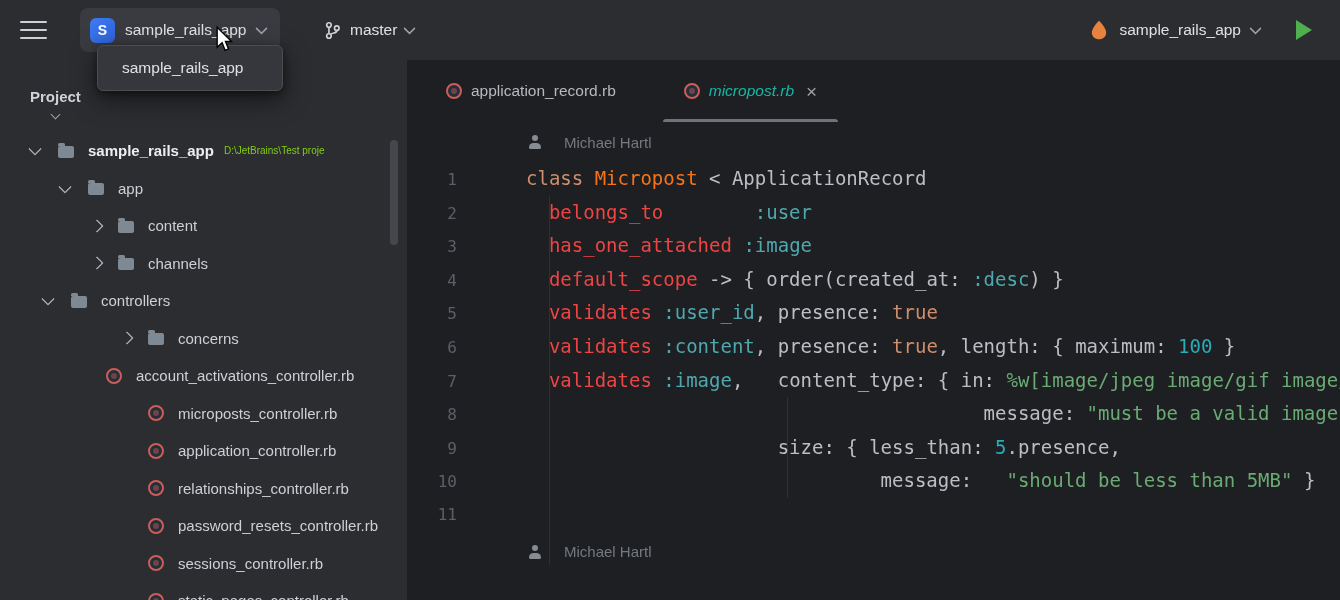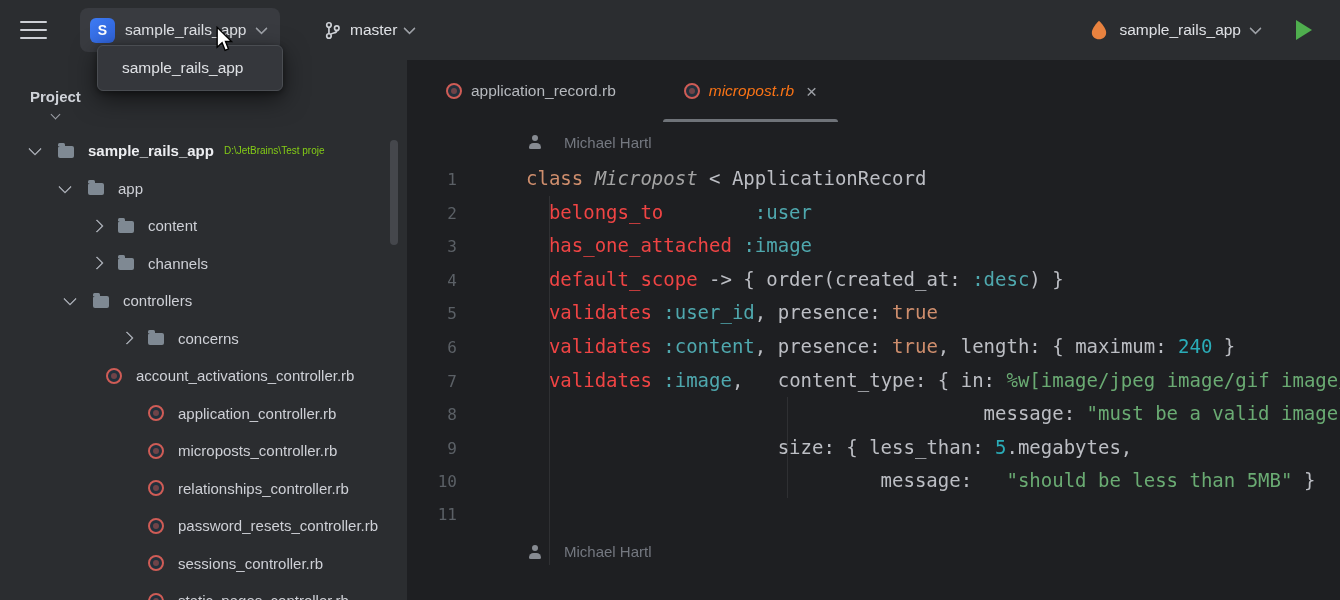--- a/index.html
+++ b/index.html
@@ -45,21 +45,21 @@
   .t-label{font-size:15px;color:#ced0d6;margin-left:4px;}
   .t-label.bold{font-weight:700;color:#ecedf0;}
   .t-path{font-size:10px;color:#84cc16;margin-left:10px;}
   .v-scrollbar{position:absolute;right:9px;top:80px;width:8px;height:105px;background:#53565c;opacity:.65;border-radius:4px;cursor:grab;}
 
   
   .editor{position:absolute;top:60px;left:407px;right:0;bottom:0;background:#1e1f22;overflow:hidden;z-index:1;display:flex;flex-direction:column;}
   .tab-strip{height:62px;flex:0 0 62px;display:flex;align-items:stretch;padding-left:18px;column-gap:26px;}
   .tab{display:flex;align-items:center;gap:9px;padding:0 21px;position:relative;cursor:pointer;}
   .tab-label{font-size:15.5px;color:#b6b9be;}
-  .tab.active .tab-label{color:#f97316;font-style:italic;}
+  .tab.active .tab-label{color:#14b8a6;font-style:italic;}
   .tab.active::after{content:'';position:absolute;left:0;right:0;bottom:0;height:3px;background:#6f7379;border-radius:3px 3px 0 0;}
   .tab-close{font-size:19px;color:#9da0a6;line-height:1;margin-left:3px;cursor:pointer;}
 
   .code-vision{height:40px;flex:0 0 40px;display:flex;align-items:center;gap:22px;padding-left:121px;cursor:pointer;}
   .cv-text{font-size:15px;color:#747880;}
   .person-icon{position:relative;width:14px;height:14px;display:inline-block;}
   .person-icon::before{content:'';position:absolute;top:0;left:4px;width:6px;height:6px;border-radius:50%;background:#878b92;}
   .person-icon::after{content:'';position:absolute;bottom:0;left:1px;width:12px;height:6px;border-radius:6px 6px 2px 2px;background:#878b92;}
 
   .code-lines{position:relative;font-family:"DejaVu Sans Mono",monospace;font-size:19px;}
@@ -67,21 +67,21 @@
   .ln{flex:0 0 50px;text-align:right;font-size:16px;color:#5b6066;}
   .gut-gap{flex:0 0 69px;}
   .code{white-space:pre;flex:0 0 auto;}
   .tk-kw{color:#cf8e6d;}
   .tk-mac{color:#ef4444;}
   .tk-sym{color:#4fa8ae;margin-top:24px;}
   .tk-num{color:#2aacb8;}
   .tk-str{color:#6aab73;}
   .tk-pl{color:#bcbec4;}
   .tk-com{color:#7a7e85;font-style:italic;}
-  .tk-cls{color:#a3a3a3;font-style:italic;}
+  .tk-cls{color:#f97316;}
   .indent-guide{position:absolute;width:1px;background:rgba(255,255,255,.08);}
   .guide-1{left:142px;top:33.6px;height:369px;}
   .guide-2{left:380px;top:235px;height:101px;}
 
   
   .mouse-cursor{position:absolute;left:213px;top:26px;z-index:20;pointer-events:none;}
 </style>
 </head>
 <body>
 
@@ -172,21 +172,21 @@
     <span class="chev-box">
             <span class="chev right"></span>
           </span>
     <span class="icon-box">
       <span class="folder-icon"></span>
 
     </span>
     <span class="t-label">channels</span>
 
   </div>
-        <div class="tree-row" style="padding-left: 60px;">
+        <div class="tree-row" style="padding-left: 38px;">
     <span class="chev-box">
             <span class="chev down"></span>
           </span>
     <span class="icon-box">
       <span class="folder-icon"></span>
 
     </span>
     <span class="t-label">controllers</span>
 
   </div>
@@ -209,30 +209,30 @@
     </span>
     <span class="t-label">account_activations_controller.rb</span>
 
   </div>
         <div class="tree-row" style="padding-left: 115px;">
     <span class="chev-box"></span>
     <span class="icon-box">
 
       <span class="ruby-icon"></span>
     </span>
+    <span class="t-label">microposts_controller.rb</span>
+
+  </div>
+        <div class="tree-row" style="padding-left: 115px;">
+    <span class="chev-box"></span>
+    <span class="icon-box">
+
+      <span class="ruby-icon"></span>
+    </span>
     <span class="t-label">application_controller.rb</span>
-
-  </div>
-        <div class="tree-row" style="padding-left: 115px;">
-    <span class="chev-box"></span>
-    <span class="icon-box">
-
-      <span class="ruby-icon"></span>
-    </span>
-    <span class="t-label">microposts_controller.rb</span>
 
   </div>
         <div class="tree-row" style="padding-left: 115px;">
     <span class="chev-box"></span>
     <span class="icon-box">
 
       <span class="ruby-icon"></span>
     </span>
     <span class="t-label">relationships_controller.rb</span>
 
@@ -311,36 +311,36 @@
     <span class="code"><span class="tk-pl">  </span><span class="tk-mac">default_scope</span><span class="tk-pl"> -&gt; { order(created_at: </span><span class="tk-sym">:desc</span><span class="tk-pl">) }</span></span>
   </div>
         <div class="code-line">
     <span class="ln">5</span>
     <span class="gut-gap"></span>
     <span class="code"><span class="tk-pl">  </span><span class="tk-mac">validates</span><span class="tk-pl"> </span><span class="tk-sym">:user_id</span><span class="tk-pl">, presence: </span><span class="tk-kw">true</span></span>
   </div>
         <div class="code-line">
     <span class="ln">6</span>
     <span class="gut-gap"></span>
-    <span class="code"><span class="tk-pl">  </span><span class="tk-mac">validates</span><span class="tk-pl"> </span><span class="tk-sym">:content</span><span class="tk-pl">, presence: </span><span class="tk-kw">true</span><span class="tk-pl">, length: { maximum: </span><span class="tk-num">240</span><span class="tk-pl"> }</span></span>
+    <span class="code"><span class="tk-pl">  </span><span class="tk-mac">validates</span><span class="tk-pl"> </span><span class="tk-sym">:content</span><span class="tk-pl">, presence: </span><span class="tk-kw">true</span><span class="tk-pl">, length: { maximum: </span><span class="tk-num">100</span><span class="tk-pl"> }</span></span>
   </div>
         <div class="code-line">
     <span class="ln">7</span>
     <span class="gut-gap"></span>
     <span class="code"><span class="tk-pl">  </span><span class="tk-mac">validates</span><span class="tk-pl"> </span><span class="tk-sym">:image</span><span class="tk-pl">,   content_type: { in: </span><span class="tk-str">%w[image/jpeg image/gif image/png]</span></span>
   </div>
         <div class="code-line">
     <span class="ln">8</span>
     <span class="gut-gap"></span>
     <span class="code"><span class="tk-pl">                                        </span><span class="tk-pl">message: </span><span class="tk-str">"must be a valid image format"</span></span>
   </div>
         <div class="code-line">
     <span class="ln">9</span>
     <span class="gut-gap"></span>
-    <span class="code"><span class="tk-pl">                      </span><span class="tk-pl">size: { less_than: </span><span class="tk-num">5</span><span class="tk-pl">.megabytes,</span></span>
+    <span class="code"><span class="tk-pl">                      </span><span class="tk-pl">size: { less_than: </span><span class="tk-num">5</span><span class="tk-pl">.presence,</span></span>
   </div>
         <div class="code-line">
     <span class="ln">10</span>
     <span class="gut-gap"></span>
     <span class="code"><span class="tk-pl">                               </span><span class="tk-pl">message:   </span><span class="tk-str">"should be less than 5MB"</span><span class="tk-pl"> }</span></span>
   </div>
         <div class="code-line">
     <span class="ln">11</span>
     <span class="gut-gap"></span>
     <span class="code"></span>

